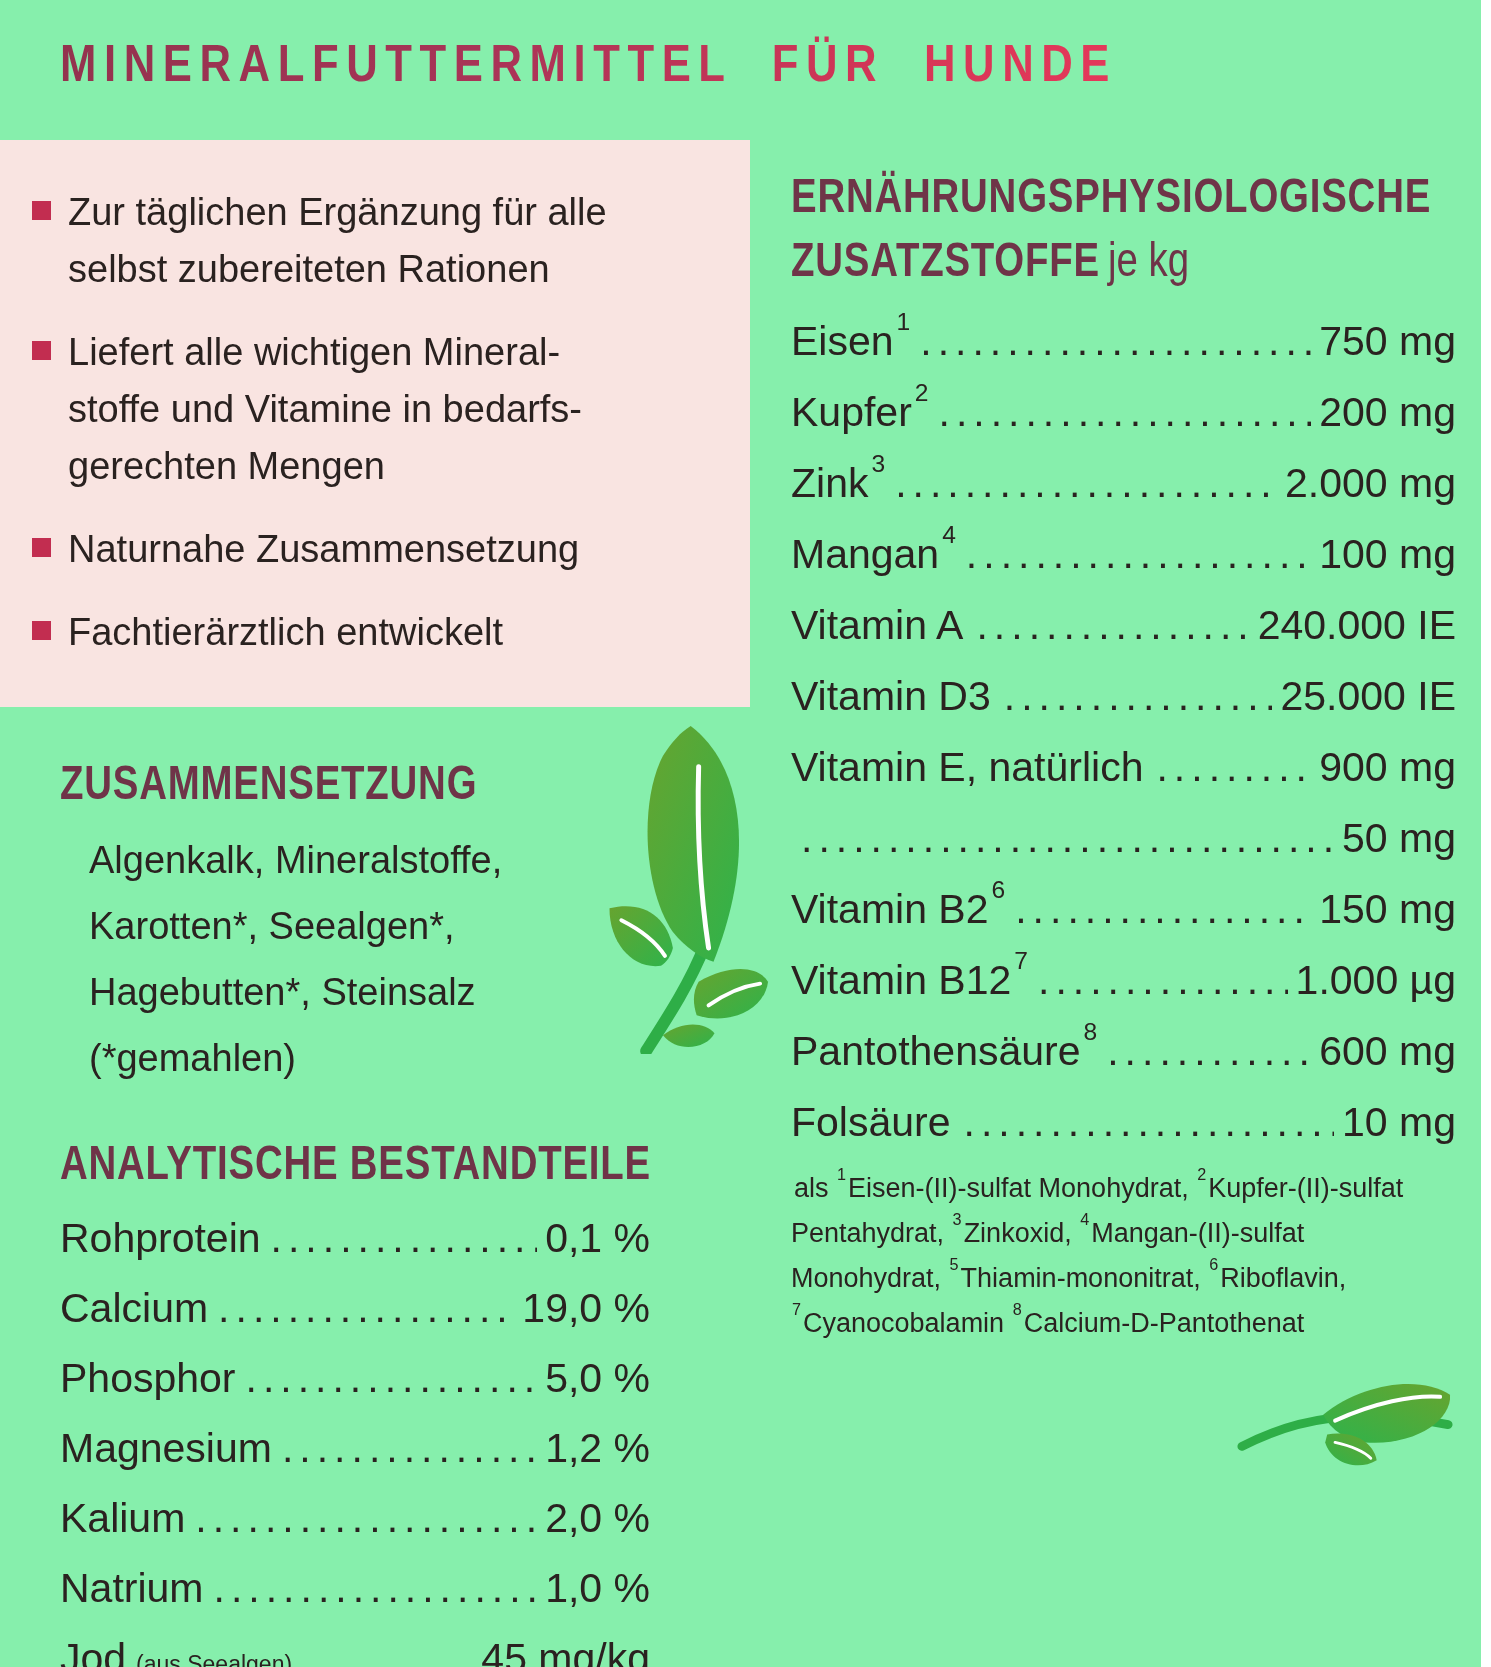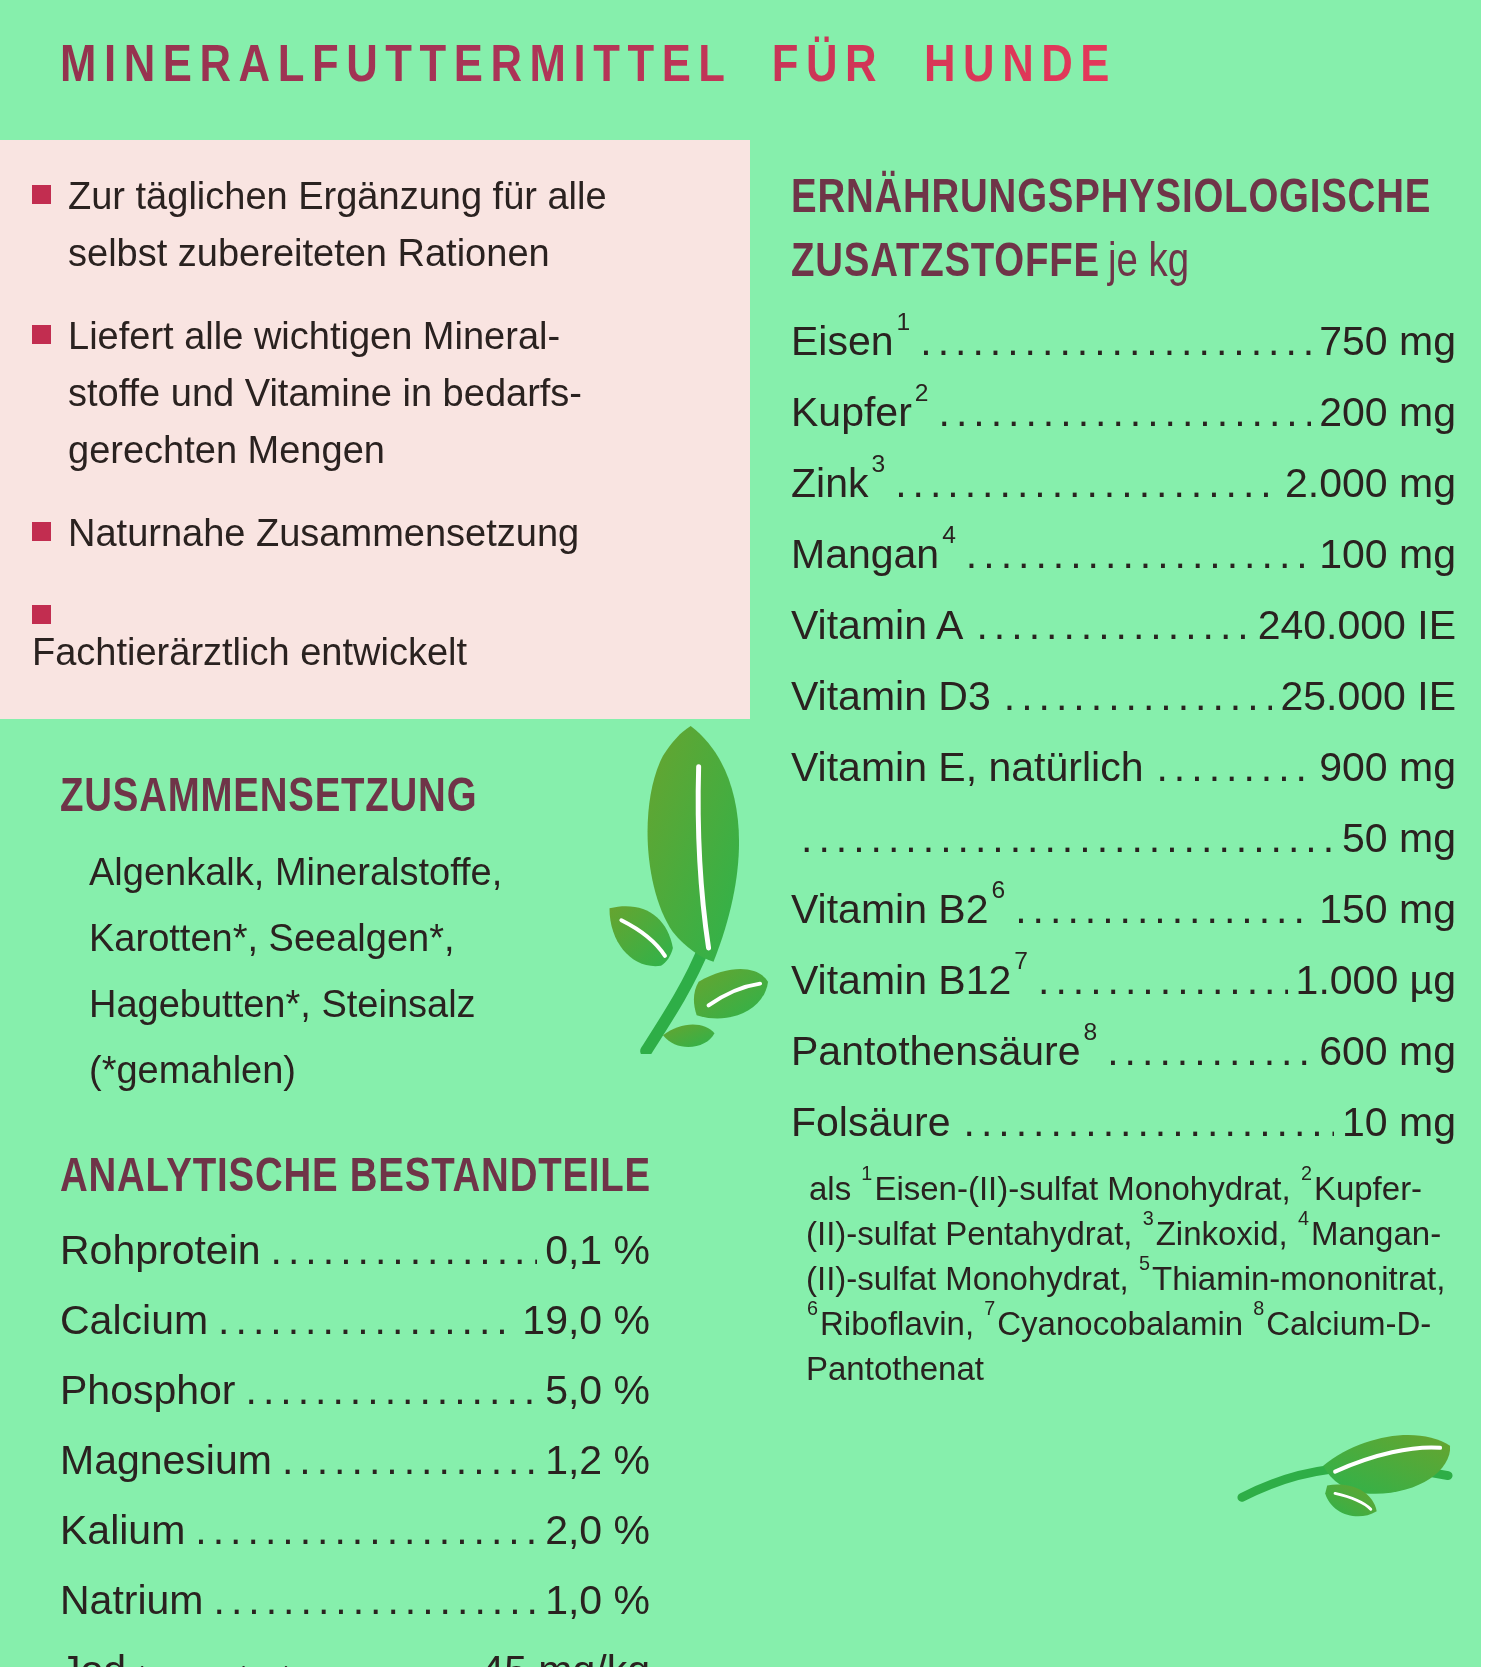--- a/index.html
+++ b/index.html
@@ -32,24 +32,24 @@
   }
 
   
   .columns { display: flex; align-items: flex-start; margin-top: 46px; }
   .col-left  { position: relative; flex: none; width: 750px; }
   .col-right { flex: none; width: 665px; margin-left: 41px; }
 
   
   .benefits {
     background: #f9e4e1;
-    padding: 28px 20px 30px 32px;
+    padding: 44px 20px 30px 32px;
   }
   .benefit { display: flex; margin-bottom: 26px; font-size: 38px; line-height: 57px; }
-  .benefit:last-child { margin-bottom: 8px; flex-direction: column; }
+  .benefit:last-child { margin-bottom: 16px; }
   .bullet {
     flex: none; width: 19px; height: 19px;
     background: #c22d50; margin: 17px 17px 0 0;
   }
   .benefit-text { white-space: pre-line; }
 
   
   .h2 {
     margin: 0;
     font-size: 48px;
@@ -93,24 +93,23 @@
   .analytical .rows { margin-top: 12px; }
 
   
   .additives-heading .h2:first-child { margin-top: 24px; line-height: 64px; }
   .additives-heading .h2 { line-height: 64px; }
   .additive-rows { margin-top: 14px; }
   .additive-rows .row { line-height: 71px; }
 
   .footnote {
     margin-top: 8px;
-    font-size: 33px;
+    font-size: 27px;
     line-height: 45px;
     max-width: 680px;
-    margin-left: 15px;
   }
   .fseg sup { margin-right: 2px; margin-left: 1px; }
 
   .leaf2-row { display: flex; justify-content: flex-end; margin-top: 10px; padding-right: 2px; }
   .leaf2 { width: 218px; height: 114px; }
 </style>
 </head>
 <body>
 
 <div class="page">

